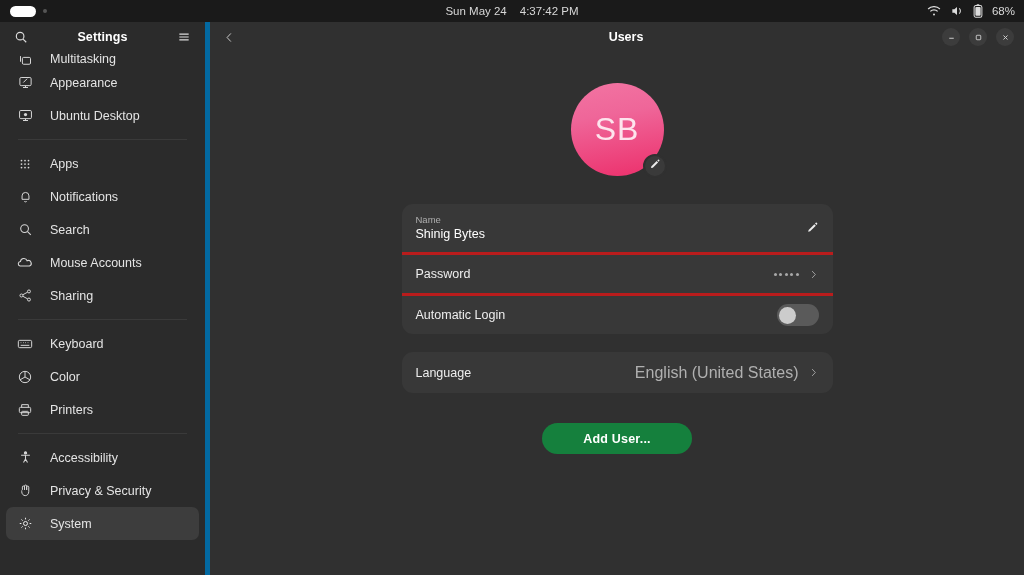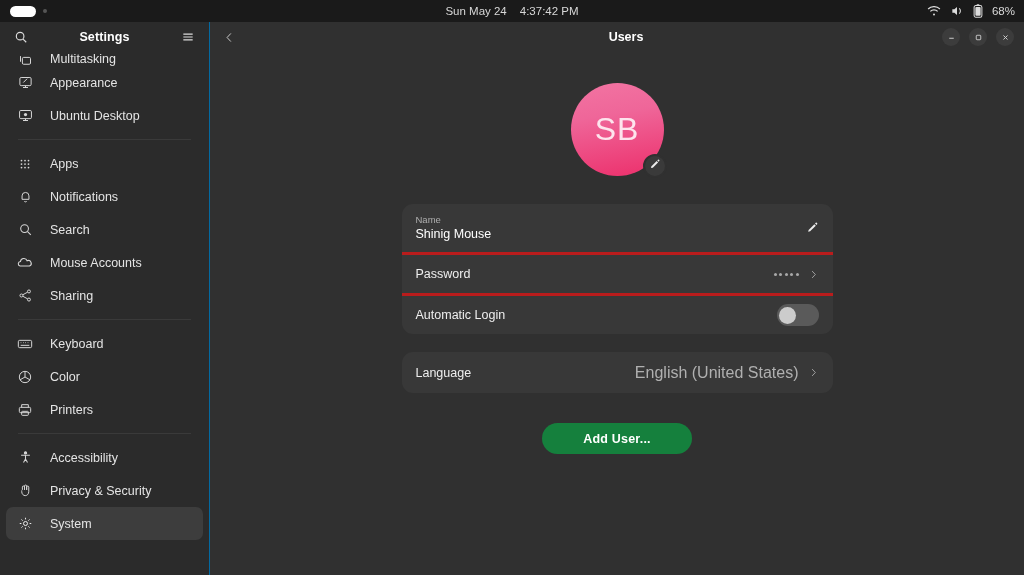--- a/index.html
+++ b/index.html
@@ -36,21 +36,21 @@
   .tb-right svg { display:block; }
   .tb-batt { font-size:11.5px; color:#d8d8d8; }
 
   
   .window { width:1024px; height:553px; display:flex; }
 
   
   .sidebar {
     width:210px; height:553px;
     background:#2b2b2b;
-    border-right:1px solid #0369a1;
+    border-right:5px solid #0369a1;
     display:flex; flex-direction:column;
     flex:0 0 210px;
   }
   .sb-header {
     height:30px; min-height:30px;
     display:flex; align-items:center;
     padding:0 10px;
     position:relative;
   }
   .sb-header .title {
@@ -449,21 +449,21 @@
             </svg>
           </span>
         </div>
       </div>
 
       <div class="card first">
 
         <div class="row row-name">
           <div class="row-stack">
             <span class="row-sublabel">Name</span>
-            <span class="row-value-main">Shinig Mouse</span>
+            <span class="row-value-main">Shinig Bytes</span>
           </div>
           <div class="row-right">
             <span class="pencil">
               <svg width="13" height="13" viewBox="0 0 24 24" fill="#ededed">
                 <path d="M4 18.2l.9-3.6L15.4 4.1l2.7 2.7L7.6 17.3 4 18.2z"></path>
                 <path d="M16.7 2.8l2.6 2.6 1.2-1.2a1.5 1.5 0 000-2.1l-.5-.5a1.5 1.5 0 00-2.1 0l-1.2 1.2z"></path>
               </svg>
             </span>
           </div>
         </div>

